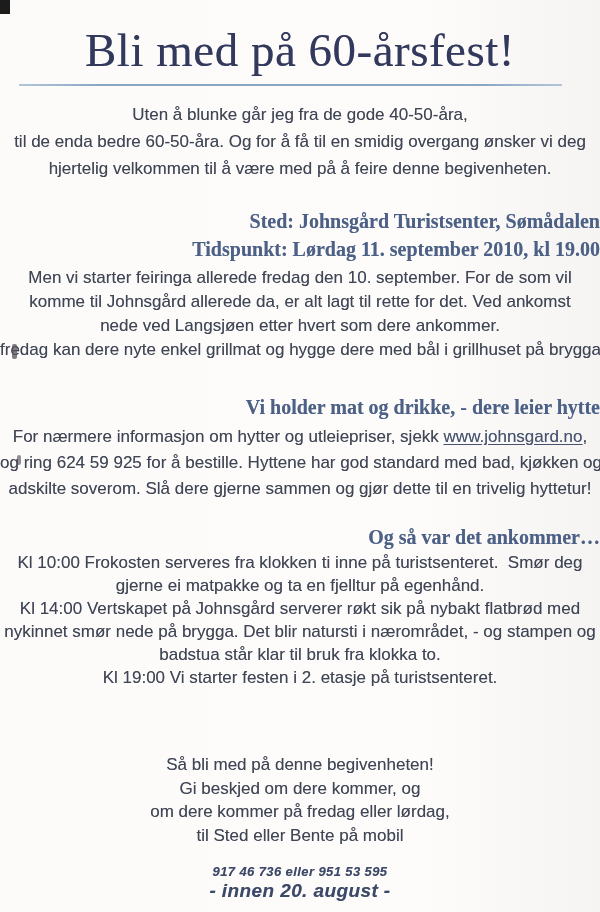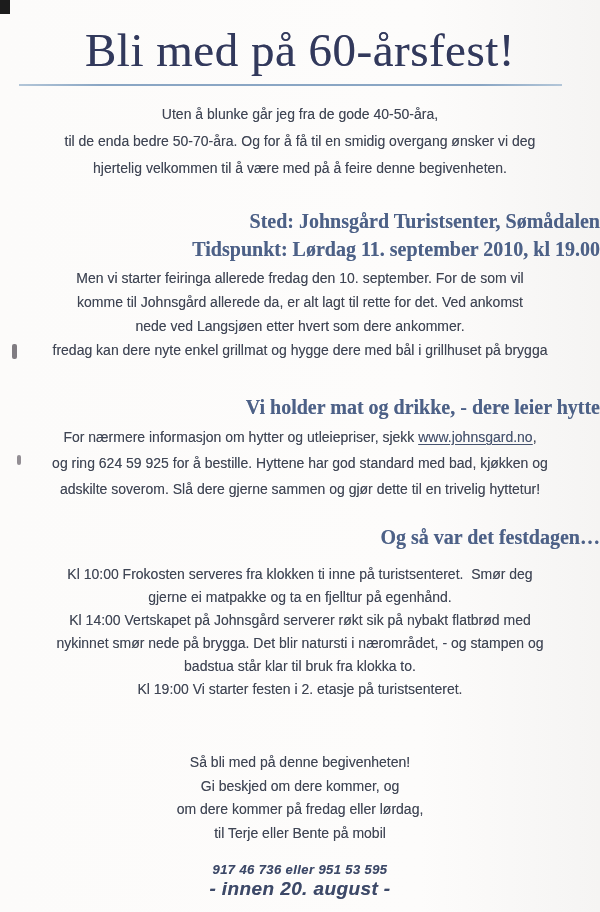--- a/index.html
+++ b/index.html
@@ -33,43 +33,43 @@
     text-shadow: 0 0 .6px rgba(50,57,92,.55);
   }
   .title-rule {
     border: none;
     height: 2px;
     width: 543px;
     margin: 6px 0 0 19px;
     background: linear-gradient(to right, #b3c6d8, #8aa6c4 15%, #8aa6c4 85%, #b3c6d8);
   }
 
-  .para { text-align: center; font-size: 14px; }
+  .para { text-align: center; font-size: 17px; }
   .para .line { display: block; white-space: pre; text-shadow: 0 0 .5px rgba(63,69,84,.45); }
 
   .intro { margin-top: 15px; line-height: 27px; }
 
   .h2 {
     font-family: "Liberation Serif", serif;
     font-weight: 700;
     font-size: 20px;
     line-height: 28px;
     color: #4d6187;
     text-align: center;
     text-shadow: 0 0 .5px rgba(77,97,135,.5);
   }
   .h2 .line { display: block; white-space: pre; text-align: right; }
 
   .event-heading   { margin-top: 25px; }
   .event-body      { margin-top: 3px;  line-height: 24px; }
   .lodging-heading { margin-top: 31px; }
   .lodging-body    { margin-top: 3px;  line-height: 26px; }
   .program-heading { margin-top: 21px; }
-  .program-body    { margin-top: 12px;  line-height: 23px; }
-  .closing-body    { margin-top: 50px; line-height: 23.5px; }
+  .program-body    { margin-top: 0;  line-height: 23px; }
+  .closing-body    { margin-top: 64px; line-height: 23.5px; }
 
   .site-link { color: #46536f; text-decoration: underline; text-underline-offset: 2px; }
 
   .phone-line {
     margin-top: 17px;
     text-align: center;
     font-size: 13px;
     font-weight: 700;
     font-style: italic;
     letter-spacing: .4px;
@@ -94,21 +94,21 @@
 
   <div class="artifact corner"></div>
   <div class="artifact spec1"></div>
   <div class="artifact spec2"></div>
 
   <h1 class="title">Bli med på 60-årsfest!</h1>
   <hr class="title-rule">
 
   <div class="para intro">
     <span class="line">Uten å blunke går jeg fra de gode 40-50-åra,</span>
-    <span class="line">til de enda bedre 50-70-åra. Og for å få til en smidig overgang ønsker vi deg</span>
+    <span class="line">til de enda bedre 60-50-åra. Og for å få til en smidig overgang ønsker vi deg</span>
     <span class="line">hjertelig velkommen til å være med på å feire denne begivenheten.</span>
   </div>
 
   <div class="h2 event-heading">
     <span class="line">Sted: Johnsgård Turistsenter, Sømådalen</span>
     <span class="line">Tidspunkt: Lørdag 11. september 2010, kl 19.00</span>
   </div>
 
   <div class="para event-body">
     <span class="line">Men vi starter feiringa allerede fredag den 10. september. For de som vil</span>
@@ -121,35 +121,35 @@
     <span class="line">Vi holder mat og drikke, - dere leier hytte</span>
   </div>
 
   <div class="para lodging-body">
     <span class="line"><span>For nærmere informasjon om hytter og utleiepriser, sjekk </span><a href="#" class="site-link">www.johnsgard.no</a><span>,</span></span>
     <span class="line">og ring 624 59 925 for å bestille. Hyttene har god standard med bad, kjøkken og</span>
     <span class="line">adskilte soverom. Slå dere gjerne sammen og gjør dette til en trivelig hyttetur!</span>
   </div>
 
   <div class="h2 program-heading">
-    <span class="line">Og så var det festdagen…</span>
+    <span class="line">Og så var det ankommer…</span>
   </div>
 
   <div class="para program-body">
     <span class="line">Kl 10:00 Frokosten serveres fra klokken ti inne på turistsenteret.  Smør deg</span>
     <span class="line">gjerne ei matpakke og ta en fjelltur på egenhånd.</span>
     <span class="line">Kl 14:00 Vertskapet på Johnsgård serverer røkt sik på nybakt flatbrød med</span>
     <span class="line">nykinnet smør nede på brygga. Det blir natursti i nærområdet, - og stampen og</span>
     <span class="line">badstua står klar til bruk fra klokka to.</span>
     <span class="line">Kl 19:00 Vi starter festen i 2. etasje på turistsenteret.</span>
   </div>
 
   <div class="para closing-body">
     <span class="line">Så bli med på denne begivenheten!</span>
     <span class="line">Gi beskjed om dere kommer, og</span>
     <span class="line">om dere kommer på fredag eller lørdag,</span>
-    <span class="line">til Terje eller Bente på mobil</span>
+    <span class="line">til Sted eller Bente på mobil</span>
   </div>
 
   <div class="phone-line">917 46 736 eller 951 53 595</div>
   <div class="deadline-line">- innen 20. august -</div>
 
 </div>
 
 </body></html>

